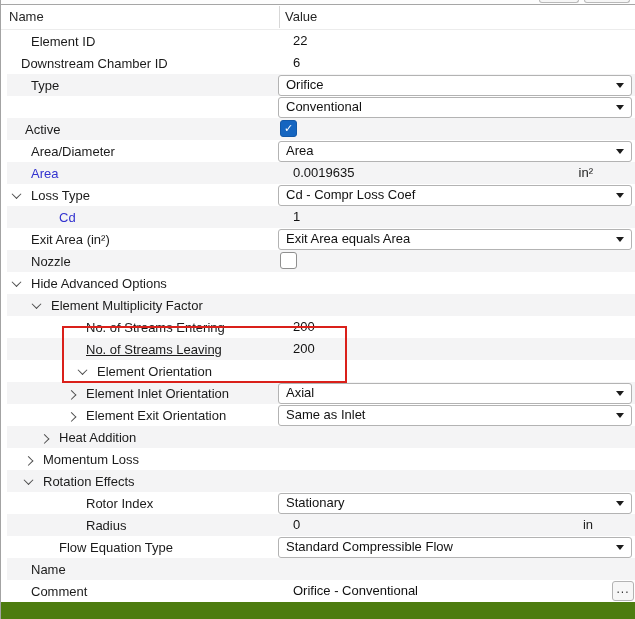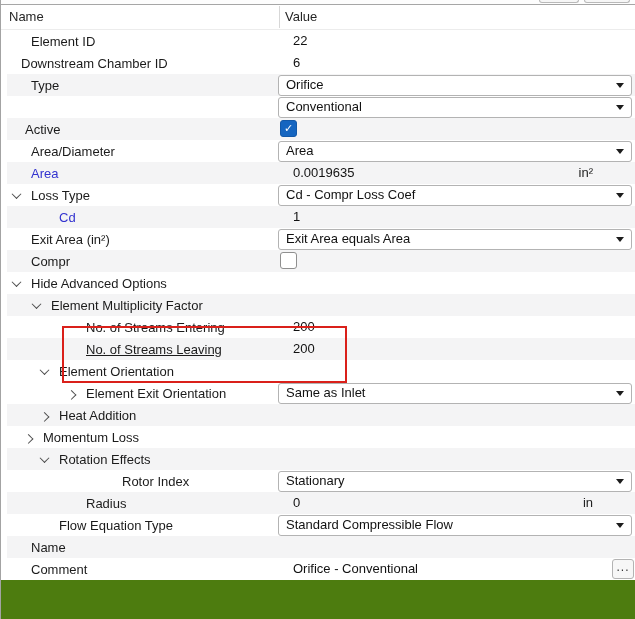--- a/index.html
+++ b/index.html
@@ -138,21 +138,21 @@
         <div class="labelcell" style="padding-left: 30px;">
           <span class="labeltext">Exit Area (in²)</span>
         </div>
         <div class="dropdown">
           <span class="ddtext">Exit Area equals Area</span>
           <span class="dd-arrow"></span>
         </div>
       </div>
       <div class="row shaded">
         <div class="labelcell" style="padding-left: 30px;">
-          <span class="labeltext">Compr</span>
+          <span class="labeltext">Nozzle</span>
         </div>
         <div class="checkbox unchecked"></div>
       </div>
       <div class="row">
         <div class="labelcell" style="padding-left: 8px;">
           <span class="chevbox">
             <span class="chev expanded"></span>
           </span>
           <span class="labeltext">Hide Advanced Options</span>
         </div>
@@ -171,65 +171,77 @@
         </div>
         <span class="valuetext">200</span>
       </div>
       <div class="row shaded">
         <div class="labelcell" style="padding-left: 85px; text-decoration: underline;">
           <span class="labeltext">No. of Streams Leaving</span>
         </div>
         <span class="valuetext">200</span>
       </div>
       <div class="row">
+        <div class="labelcell" style="padding-left: 36px; margin-left: 38px;">
+          <span class="chevbox">
+            <span class="chev expanded"></span>
+          </span>
+          <span class="labeltext">Element Orientation</span>
+        </div>
+      </div>
+      <div class="row shaded">
+        <div class="labelcell" style="padding-left: 63px;">
+          <span class="chevbox">
+            <span class="chev collapsed"></span>
+          </span>
+          <span class="labeltext">Element Inlet Orientation</span>
+        </div>
+        <div class="dropdown">
+          <span class="ddtext">Axial</span>
+          <span class="dd-arrow"></span>
+        </div>
+      </div>
+      <div class="row">
+        <div class="labelcell" style="padding-left: 63px;">
+          <span class="chevbox">
+            <span class="chev collapsed"></span>
+          </span>
+          <span class="labeltext">Element Exit Orientation</span>
+        </div>
+        <div class="dropdown">
+          <span class="ddtext">Same as Inlet</span>
+          <span class="dd-arrow"></span>
+        </div>
+      </div>
+      <div class="row shaded">
         <div class="labelcell" style="padding-left: 36px;">
           <span class="chevbox">
-            <span class="chev expanded"></span>
-          </span>
-          <span class="labeltext">Element Orientation</span>
-        </div>
-      </div>
-      <div class="row">
-        <div class="labelcell" style="padding-left: 63px;">
-          <span class="chevbox">
-            <span class="chev collapsed"></span>
-          </span>
-          <span class="labeltext">Element Exit Orientation</span>
-        </div>
-        <div class="dropdown">
-          <span class="ddtext">Same as Inlet</span>
-          <span class="dd-arrow"></span>
-        </div>
-      </div>
-      <div class="row shaded">
-        <div class="labelcell" style="padding-left: 36px;">
-          <span class="chevbox">
             <span class="chev collapsed"></span>
           </span>
           <span class="labeltext">Heat Addition</span>
         </div>
       </div>
       <div class="row">
         <div class="labelcell" style="padding-left: 20px;">
           <span class="chevbox">
             <span class="chev collapsed"></span>
           </span>
           <span class="labeltext">Momentum Loss</span>
         </div>
       </div>
       <div class="row shaded">
-        <div class="labelcell" style="padding-left: 36px;">
+        <div class="labelcell" style="padding-left: 20px;">
           <span class="chevbox">
             <span class="chev expanded"></span>
           </span>
           <span class="labeltext">Rotation Effects</span>
         </div>
       </div>
       <div class="row">
-        <div class="labelcell" style="padding-left: 85px; margin-left: 36px;">
+        <div class="labelcell" style="padding-left: 85px;">
           <span class="labeltext">Rotor Index</span>
         </div>
         <div class="dropdown">
           <span class="ddtext">Stationary</span>
           <span class="dd-arrow"></span>
         </div>
       </div>
       <div class="row shaded">
         <div class="labelcell" style="padding-left: 85px;">
           <span class="labeltext">Radius</span>

